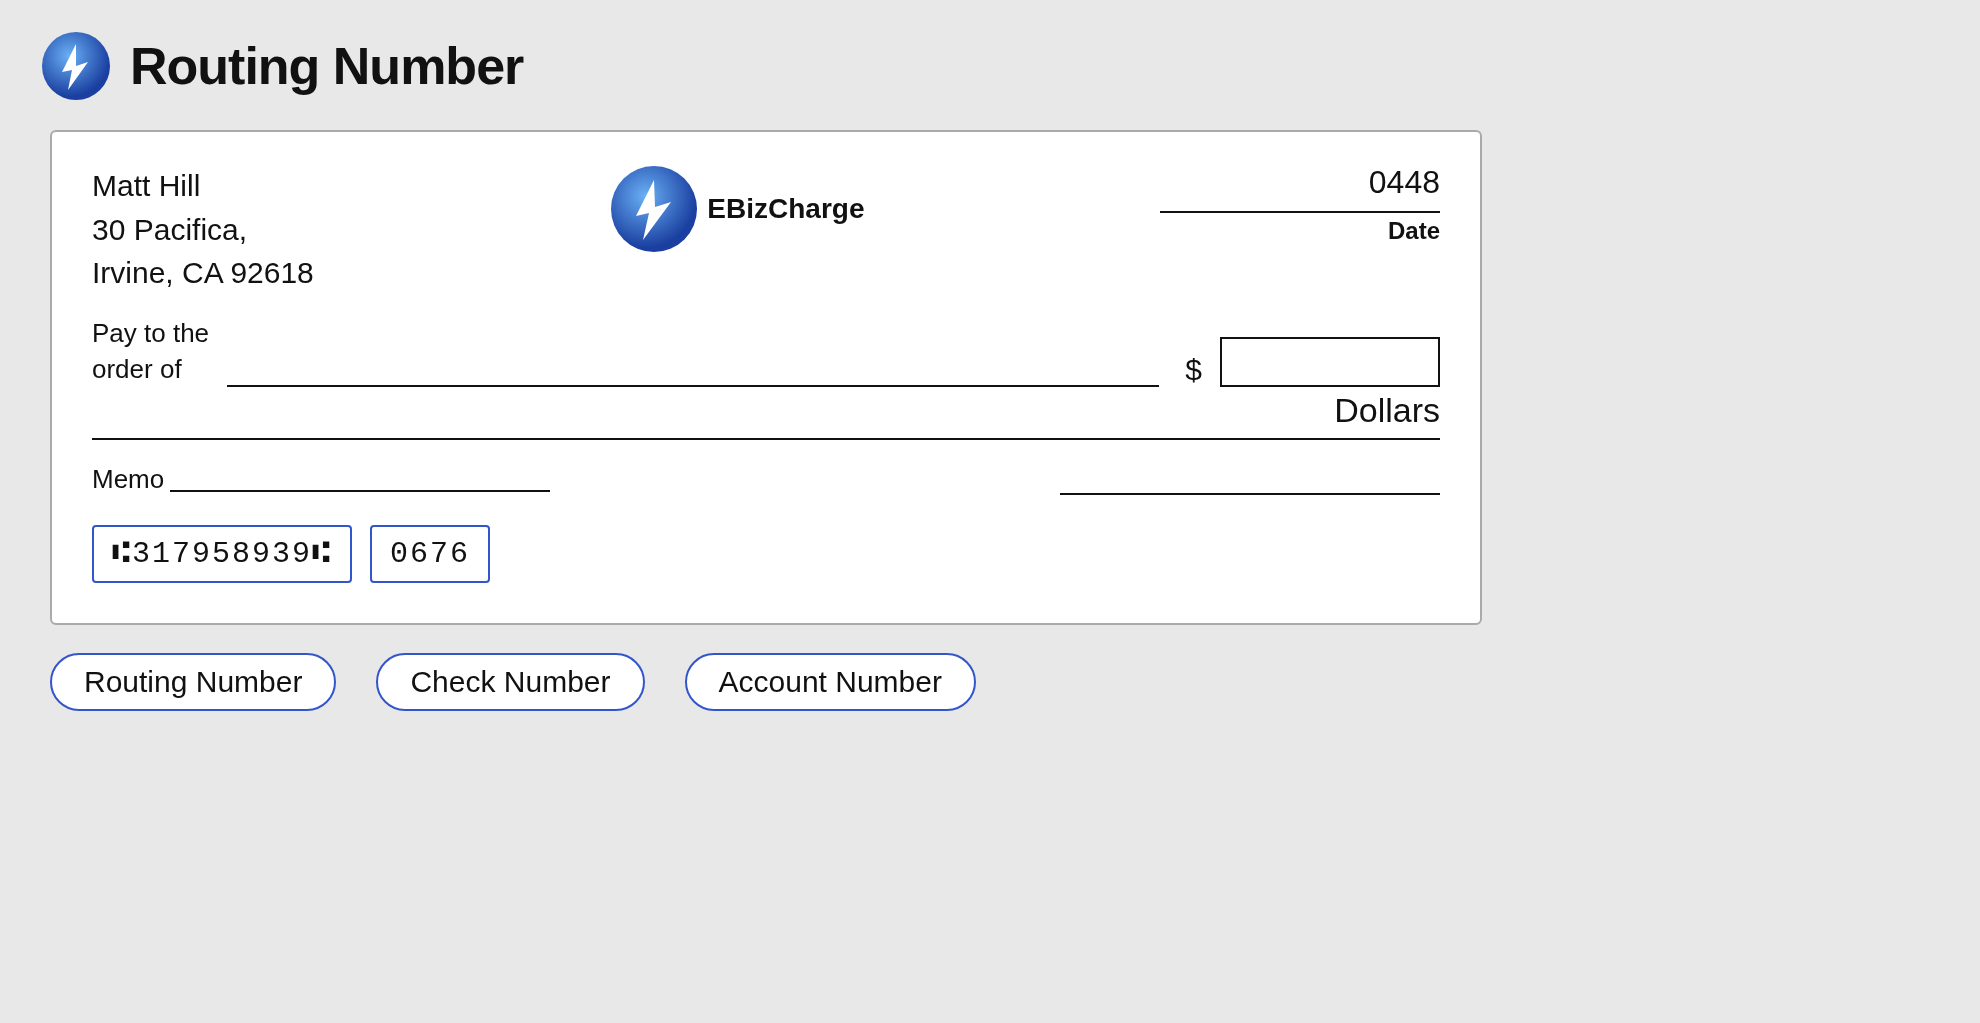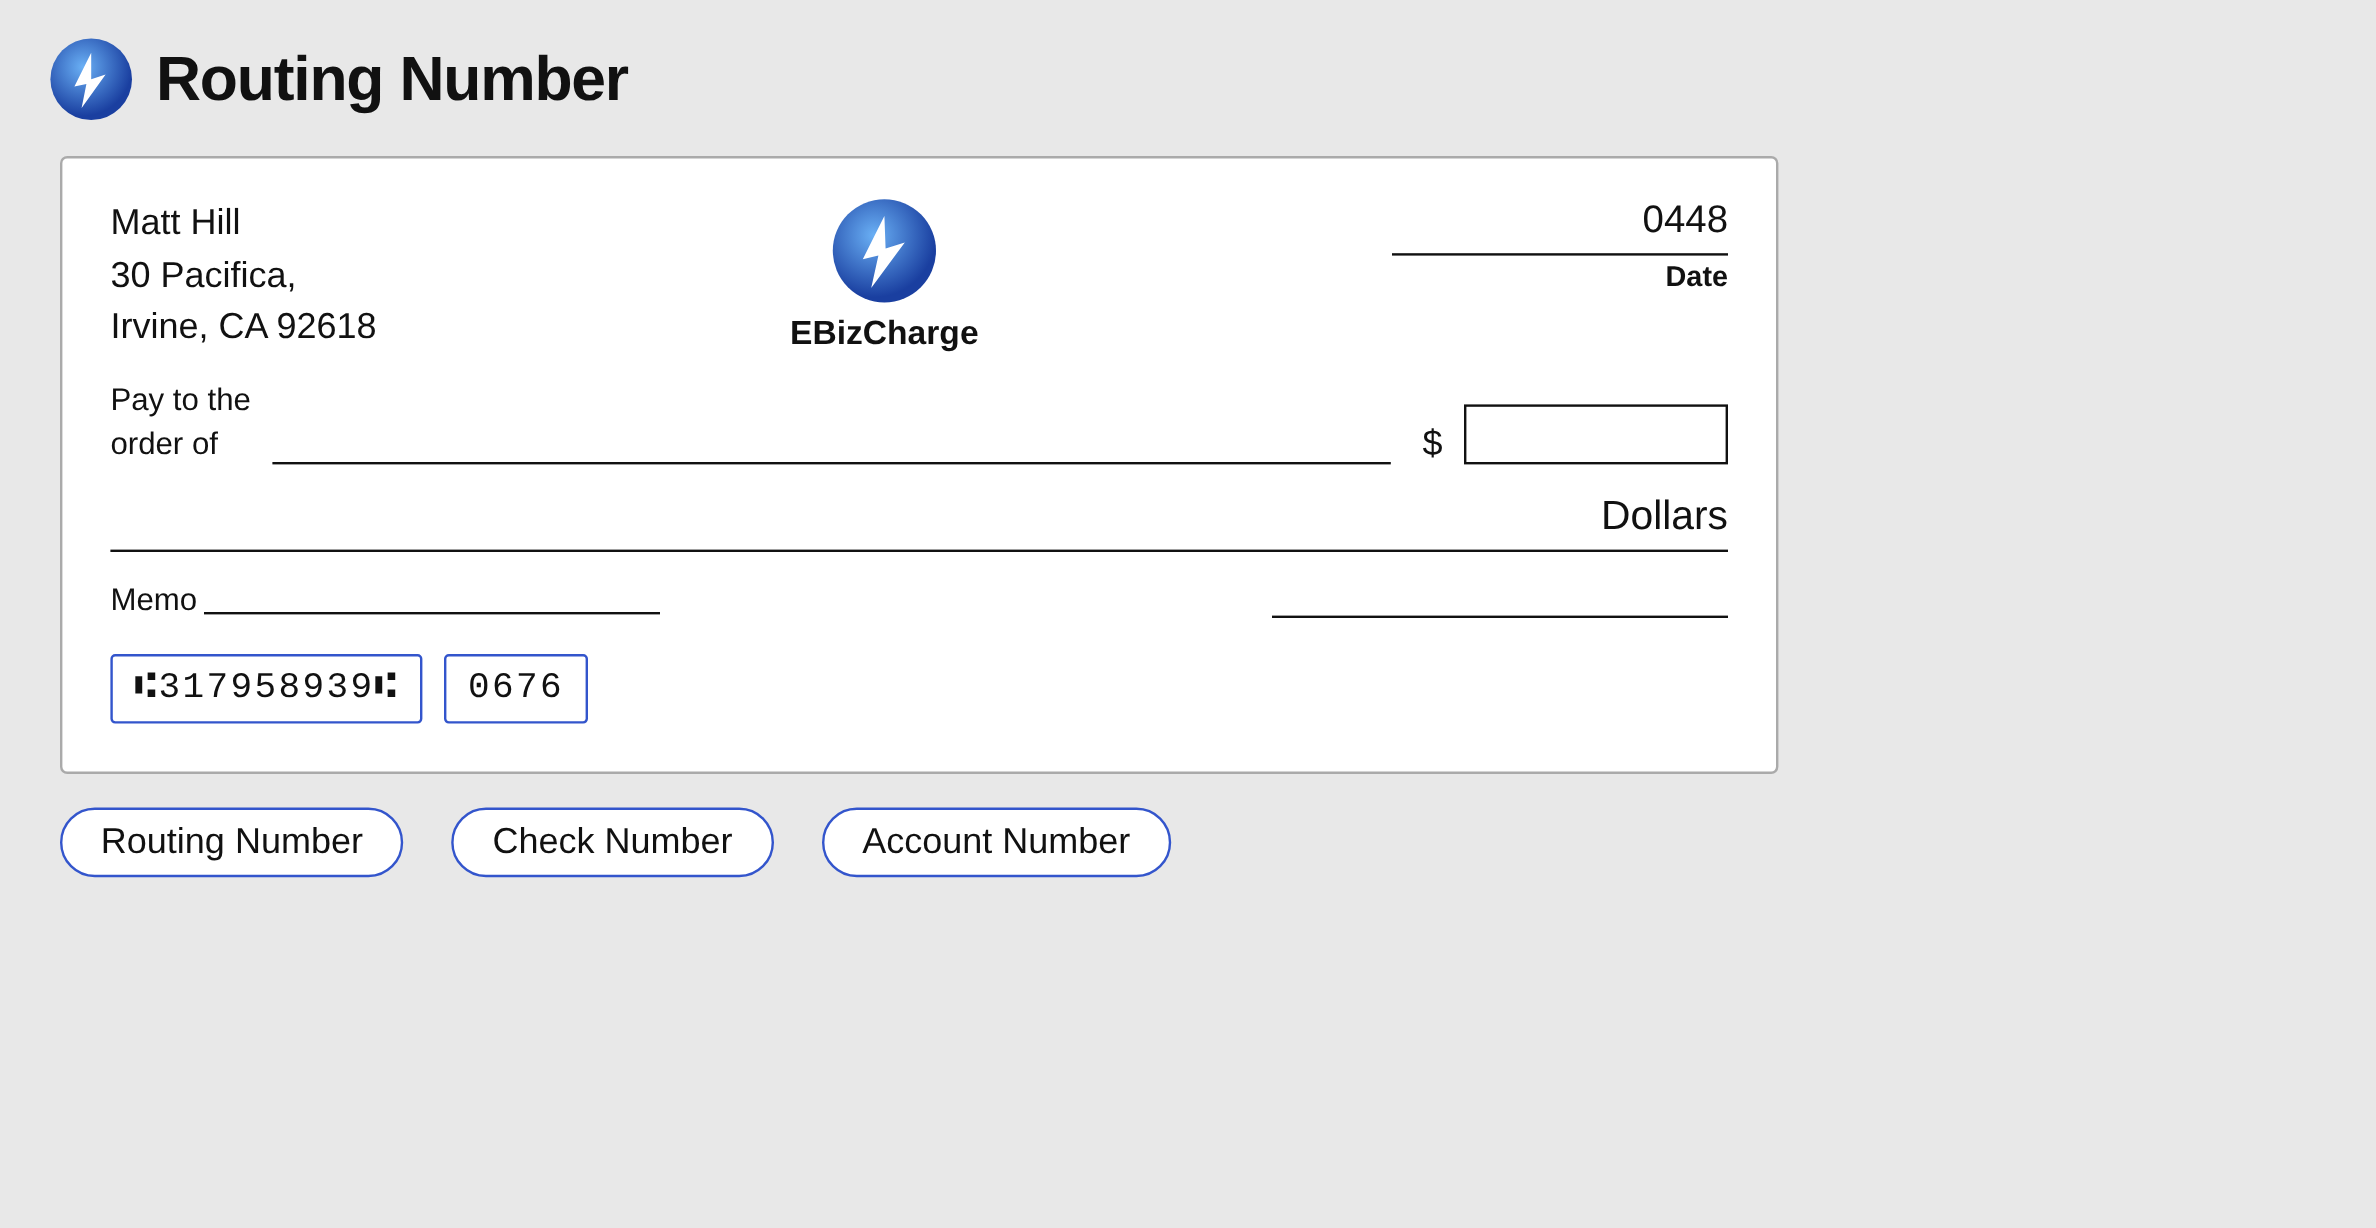--- a/index.html
+++ b/index.html
@@ -57,21 +57,21 @@
 
     .check-name-address {
       font-size: 30px;
       font-weight: 400;
       color: #111;
       line-height: 1.45;
     }
 
     .check-logo-area {
       display: flex;
-      flex-direction: column;
+      flex-direction: row;
       align-items: center;
       gap: 8px;
     }
 
     .logo-globe {
       width: 90px;
       height: 90px;
     }
 
     .logo-text {
@@ -110,21 +110,21 @@
       font-size: 24px;
       color: #111;
       text-align: right;
     }
 
     
     .pay-to-row {
       display: flex;
       align-items: flex-end;
       gap: 18px;
-      margin-bottom: 24px;
+      margin-bottom: 4px;
     }
 
     .pay-to-label {
       font-size: 26px;
       color: #111;
       line-height: 1.4;
       white-space: nowrap;
     }
 
     .pay-to-line {

